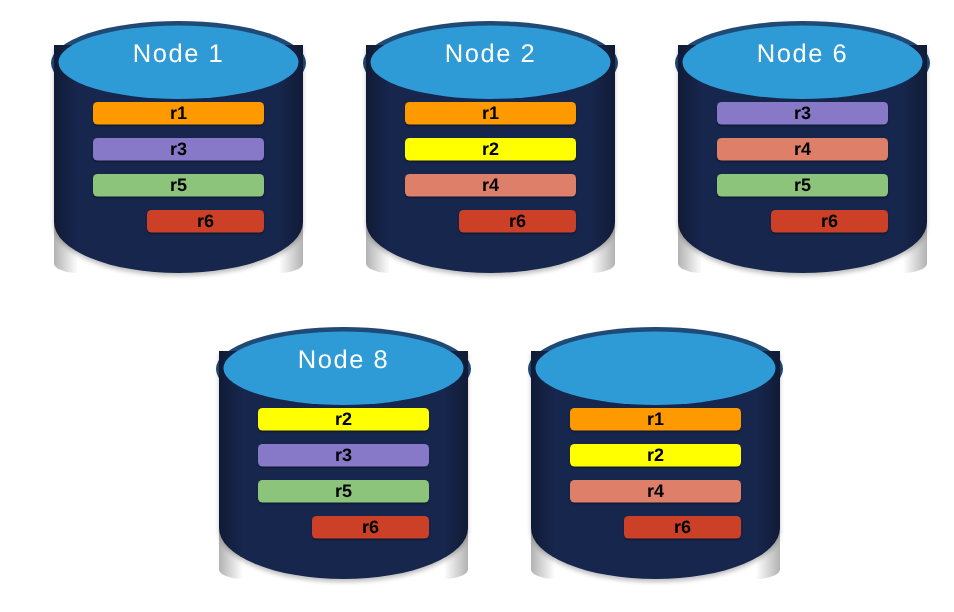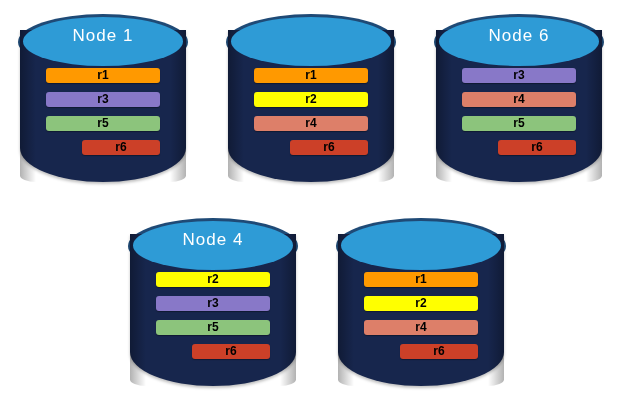--- a/index.html
+++ b/index.html
@@ -10,21 +10,21 @@
   body {
     width: 636px;
     height: 408px;
     position: relative;
     overflow: hidden;
     font-family: "Liberation Sans", sans-serif;
   }
 
   #stage {
     position: absolute;
-    left: 0; top: 0;
+    left: 16px; top: 0;
     width: 620px;
     height: 408px;
   }
 
   .node-row {
     position: absolute;
     left: 0;
     width: 636px;
     display: flex;
     justify-content: flex-start;
@@ -137,20 +137,21 @@
           <div class="replica" style="background: rgb(255, 153, 0);">r1</div>
           <div class="replica" style="background: rgb(136, 120, 200);">r3</div>
           <div class="replica" style="background: rgb(140, 196, 124);">r5</div>
           <div class="replica" style="background: rgb(204, 64, 40);">r6</div>
         </div>
       </div>
       <div class="node">
         <div class="cyl-top-rim"></div>
         <div class="cyl-body"></div>
         <div class="cyl-top"></div>
+        <div class="node-label">Node 2</div>
         <div class="replica-stack">
           <div class="replica" style="background: rgb(255, 153, 0);">r1</div>
           <div class="replica" style="background: rgb(255, 255, 0);">r2</div>
           <div class="replica" style="background: rgb(221, 127, 105);">r4</div>
           <div class="replica" style="background: rgb(204, 64, 40);">r6</div>
         </div>
       </div>
       <div class="node">
         <div class="cyl-top-rim"></div>
         <div class="cyl-body"></div>
@@ -162,21 +163,21 @@
           <div class="replica" style="background: rgb(140, 196, 124);">r5</div>
           <div class="replica" style="background: rgb(204, 64, 40);">r6</div>
         </div>
       </div>
     </div>
   <div class="node-row" id="row-bottom">
       <div class="node">
         <div class="cyl-top-rim"></div>
         <div class="cyl-body"></div>
         <div class="cyl-top"></div>
-        <div class="node-label">Node 4</div>
+        <div class="node-label">Node 8</div>
         <div class="replica-stack">
           <div class="replica" style="background: rgb(255, 255, 0);">r2</div>
           <div class="replica" style="background: rgb(136, 120, 200);">r3</div>
           <div class="replica" style="background: rgb(140, 196, 124);">r5</div>
           <div class="replica" style="background: rgb(204, 64, 40);">r6</div>
         </div>
       </div>
       <div class="node">
         <div class="cyl-top-rim"></div>
         <div class="cyl-body"></div>

